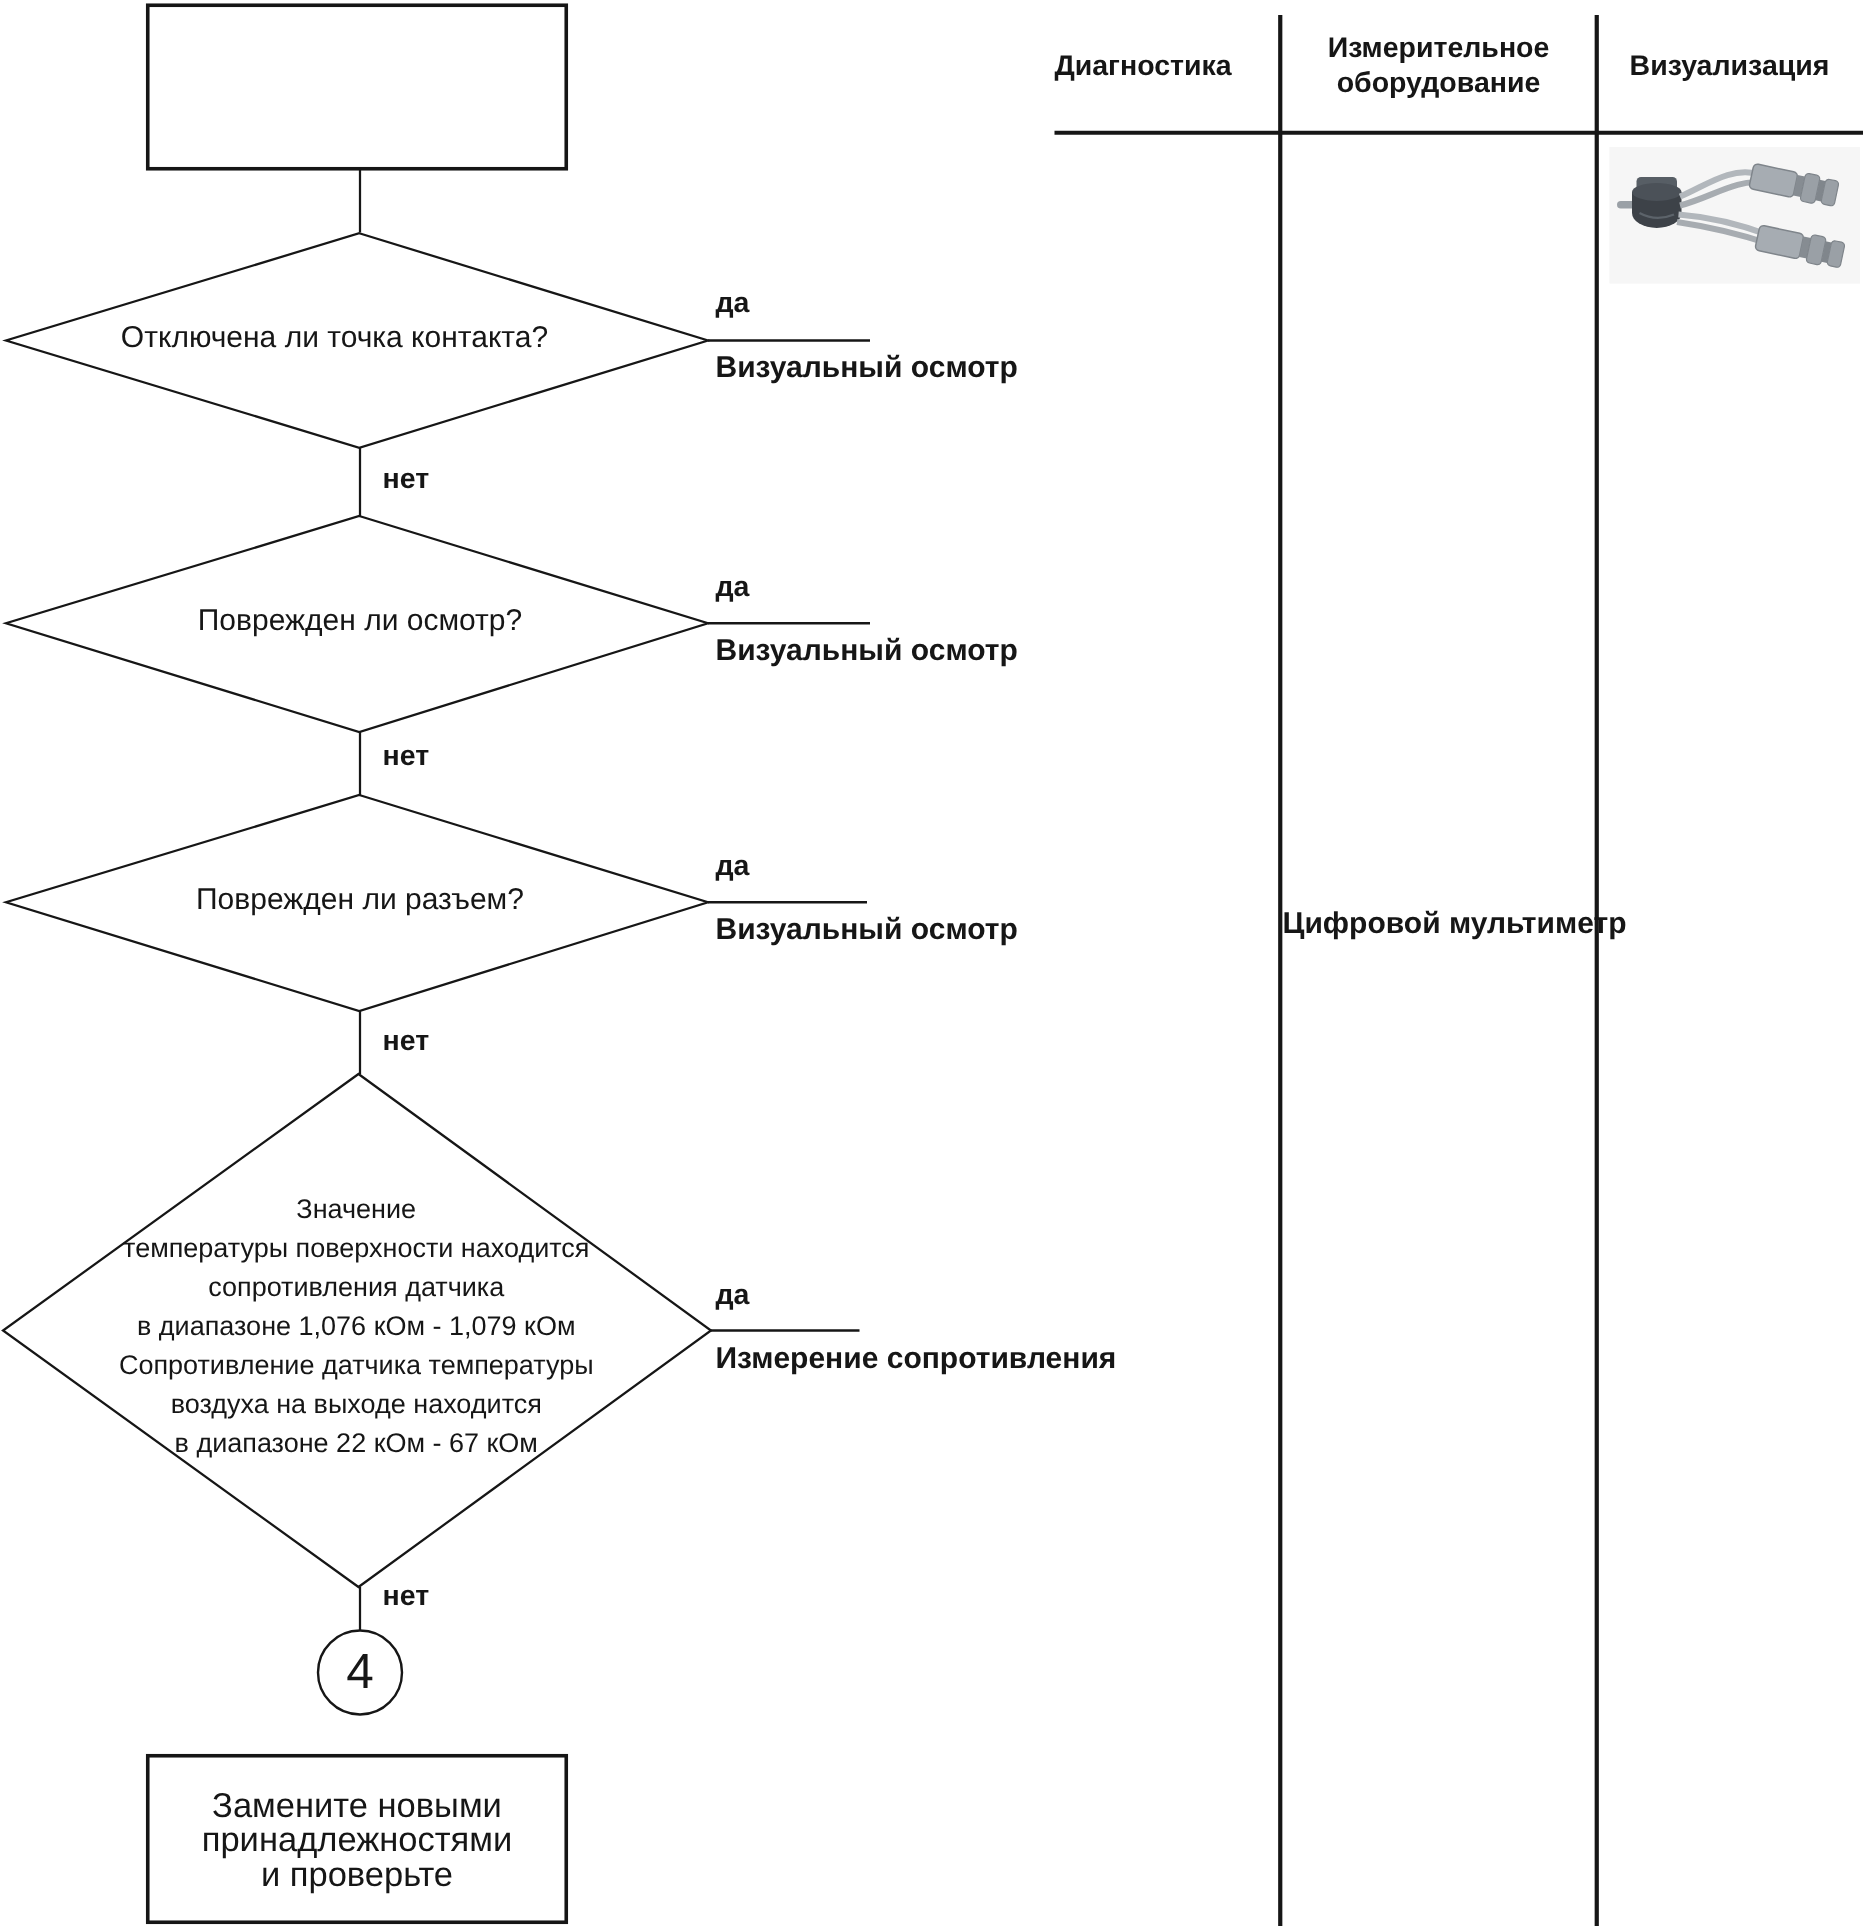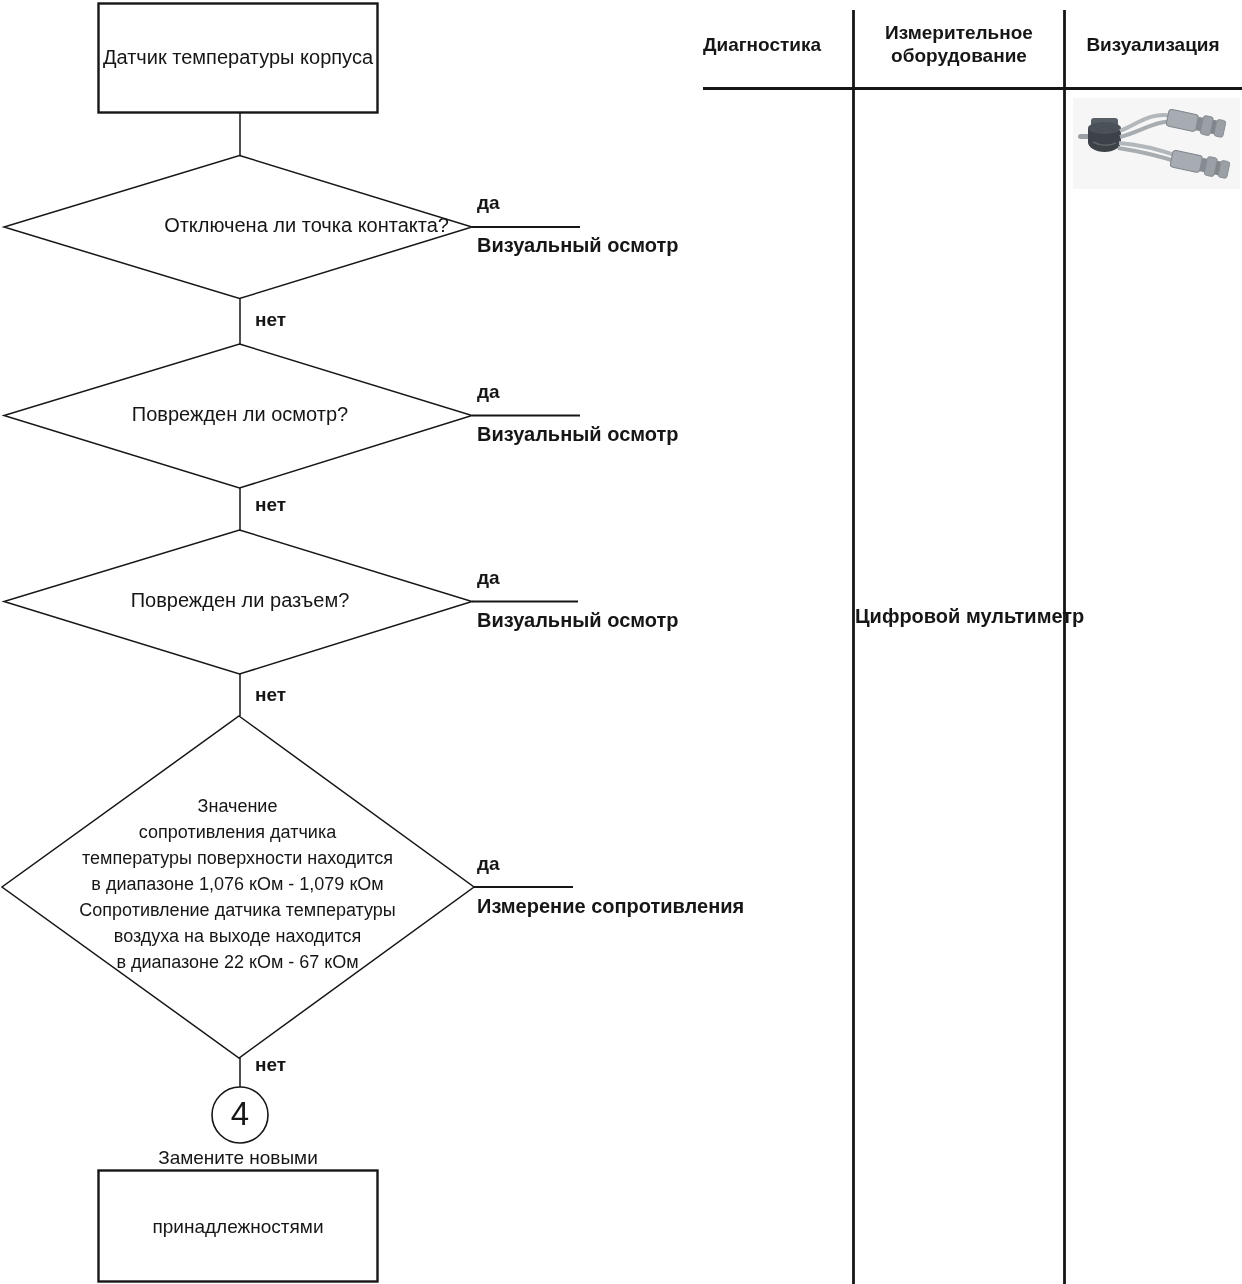--- a/index.html
+++ b/index.html
@@ -8,21 +8,21 @@
     font-family:"Liberation Sans","DejaVu Sans",sans-serif;color:#161616;
     overflow:hidden;
   }
   #shapes{position:absolute;left:0;top:0;width:1242px;height:1284px;z-index:1;}
   .txt{position:absolute;z-index:2;white-space:nowrap;}
   .node-text{font-size:20px;font-weight:400;text-align:center;white-space:normal;}
   .center-flex{display:flex;align-items:center;justify-content:center;flex-direction:column;}
   .branch-label{font-size:19px;font-weight:700;}
   .result-label{font-size:20px;font-weight:700;}
   .multiline{line-height:26px;font-size:18px;text-align:center;white-space:normal;}
-  .endlines{line-height:23px;font-size:19px;text-align:center;gap:46px;}
+  .endlines{line-height:23px;font-size:23px;text-align:center;}
   .hdr{font-size:19px;font-weight:600;text-align:center;line-height:23px;white-space:normal;}
   .equip{font-size:20px;font-weight:700;text-align:center;}
   .circle-num{font-size:33px;font-weight:400;text-align:center;}
   #photo{position:absolute;left:1073px;top:98px;width:167px;height:91px;background:#f6f6f6;z-index:2;}
 </style>
 </head>
 <body>
 
 <div id="stage">
 
@@ -50,41 +50,40 @@
       <circle cx="240" cy="1115" r="28" stroke-width="1.6"></circle>
 
       <rect x="98.5" y="1170.5" width="279" height="111" stroke-width="2.4"></rect>
 
       <path d="M853.5,10 V1284" stroke-width="2.8"></path>
       <path d="M1064.5,10 V1284" stroke-width="2.8"></path>
       <path d="M703,88.5 H1242" stroke-width="2.8"></path>
     </g>
   </svg>
 
-  <div class="txt node-text center-flex" style="left:98px;top:3px;width:280px;height:109px;">Датчик температуры корпуса</div>
 
-  <div class="txt node-text" style="left:49px;top:214px;width:400px;text-align:right;">Отключена ли точка контакта?</div>
+  <div class="txt node-text" style="left:23px;top:214px;width:400px;">Отключена ли точка контакта?</div>
   <div class="txt branch-label" style="left:477px;top:192px;">да</div>
   <div class="txt result-label" style="left:477px;top:234px;">Визуальный осмотр</div>
   <div class="txt branch-label" style="left:255px;top:309px;">нет</div>
 
   <div class="txt node-text" style="left:40px;top:403px;width:400px;">Поврежден ли осмотр?</div>
   <div class="txt branch-label" style="left:477px;top:381px;">да</div>
   <div class="txt result-label" style="left:477px;top:423px;">Визуальный осмотр</div>
   <div class="txt branch-label" style="left:255px;top:494px;">нет</div>
 
   <div class="txt node-text" style="left:40px;top:589px;width:400px;">Поврежден ли разъем?</div>
   <div class="txt branch-label" style="left:477px;top:567px;">да</div>
   <div class="txt result-label" style="left:477px;top:609px;">Визуальный осмотр</div>
   <div class="txt branch-label" style="left:255px;top:684px;">нет</div>
 
   <div class="txt multiline" style="left:40px;top:793px;width:395px;">
     <div>Значение</div>
+    <div>температуры поверхности находится</div>
     <div>сопротивления датчика</div>
-    <div>температуры поверхности находится</div>
     <div>в диапазоне 1,076 кОм - 1,079 кОм</div>
     <div>Сопротивление датчика температуры</div>
     <div>воздуха на выходе находится</div>
     <div>в диапазоне 22 кОм - 67 кОм</div>
   </div>
   <div class="txt branch-label" style="left:477px;top:853px;">да</div>
   <div class="txt result-label" style="left:477px;top:895px;">Измерение сопротивления</div>
   <div class="txt branch-label" style="left:255px;top:1054px;">нет</div>
 
   <div class="txt circle-num" style="left:212px;top:1095px;width:56px;">4</div>

